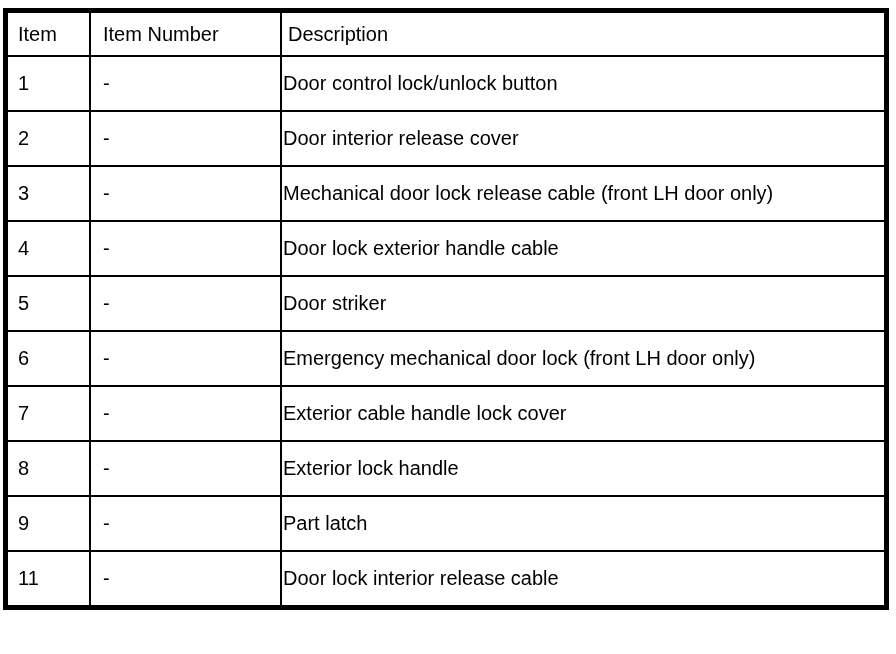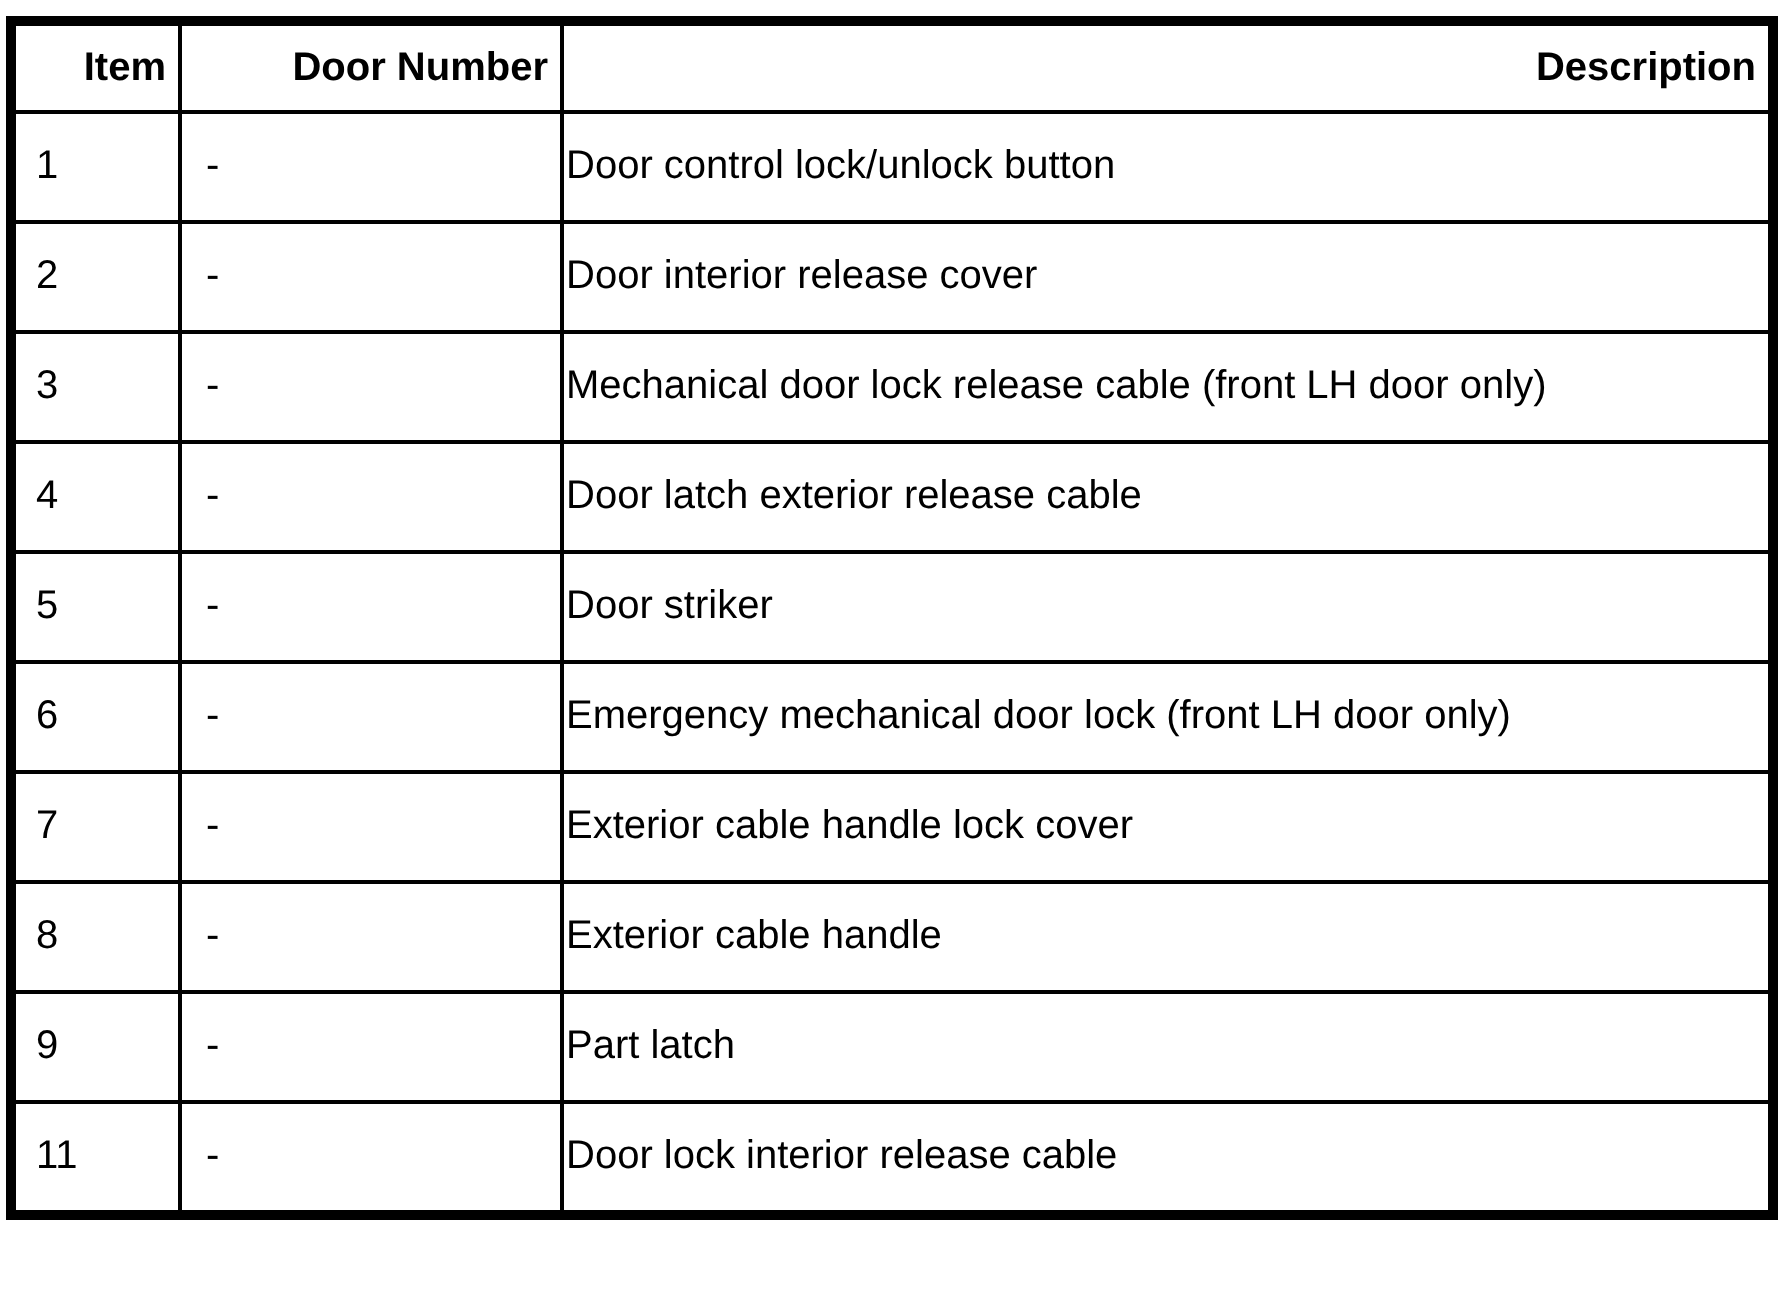--- a/index.html
+++ b/index.html
@@ -24,22 +24,22 @@
   }
   table.parts-table, 
   table.parts-table th, 
   table.parts-table td {
     border: 2px solid #000000;
   }
   table.parts-table {
     border: 5px solid #000000;
   }
   th {
-    font-weight: bold;
-    text-align: right;
+    font-weight: normal;
+    text-align: left;
     height: 42px;
     padding: 0 6px;
     vertical-align: middle;
   }
   td {
     height: 51px;
     vertical-align: middle;
     text-align: left;
     white-space: nowrap;
     overflow: hidden;
@@ -49,21 +49,21 @@
   .col-description {               }
 </style>
 </head>
 <body>
 
 <div class="table-wrap">
   <table class="parts-table">
     <thead>
       <tr>
         <th class="col-item">Item</th>
-        <th class="col-part_number">Door Number</th>
+        <th class="col-part_number">Item Number</th>
         <th class="col-description">Description</th>
       </tr>
     </thead>
     <tbody>
         <tr>
           <td class="col-item">1</td>
           <td class="col-part_number">-</td>
           <td class="col-description">Door control lock/unlock button</td>
         </tr>
         <tr>
@@ -72,41 +72,41 @@
           <td class="col-description">Door interior release cover</td>
         </tr>
         <tr>
           <td class="col-item">3</td>
           <td class="col-part_number">-</td>
           <td class="col-description">Mechanical door lock release cable (front LH door only)</td>
         </tr>
         <tr>
           <td class="col-item">4</td>
           <td class="col-part_number">-</td>
-          <td class="col-description">Door latch exterior release cable</td>
+          <td class="col-description">Door lock exterior handle cable</td>
         </tr>
         <tr>
           <td class="col-item">5</td>
           <td class="col-part_number">-</td>
           <td class="col-description">Door striker</td>
         </tr>
         <tr>
           <td class="col-item">6</td>
           <td class="col-part_number">-</td>
           <td class="col-description">Emergency mechanical door lock (front LH door only)</td>
         </tr>
         <tr>
           <td class="col-item">7</td>
           <td class="col-part_number">-</td>
           <td class="col-description">Exterior cable handle lock cover</td>
         </tr>
         <tr>
           <td class="col-item">8</td>
           <td class="col-part_number">-</td>
-          <td class="col-description">Exterior cable handle</td>
+          <td class="col-description">Exterior lock handle</td>
         </tr>
         <tr>
           <td class="col-item">9</td>
           <td class="col-part_number">-</td>
           <td class="col-description">Part latch</td>
         </tr>
         <tr>
           <td class="col-item">11</td>
           <td class="col-part_number">-</td>
           <td class="col-description">Door lock interior release cable</td>

